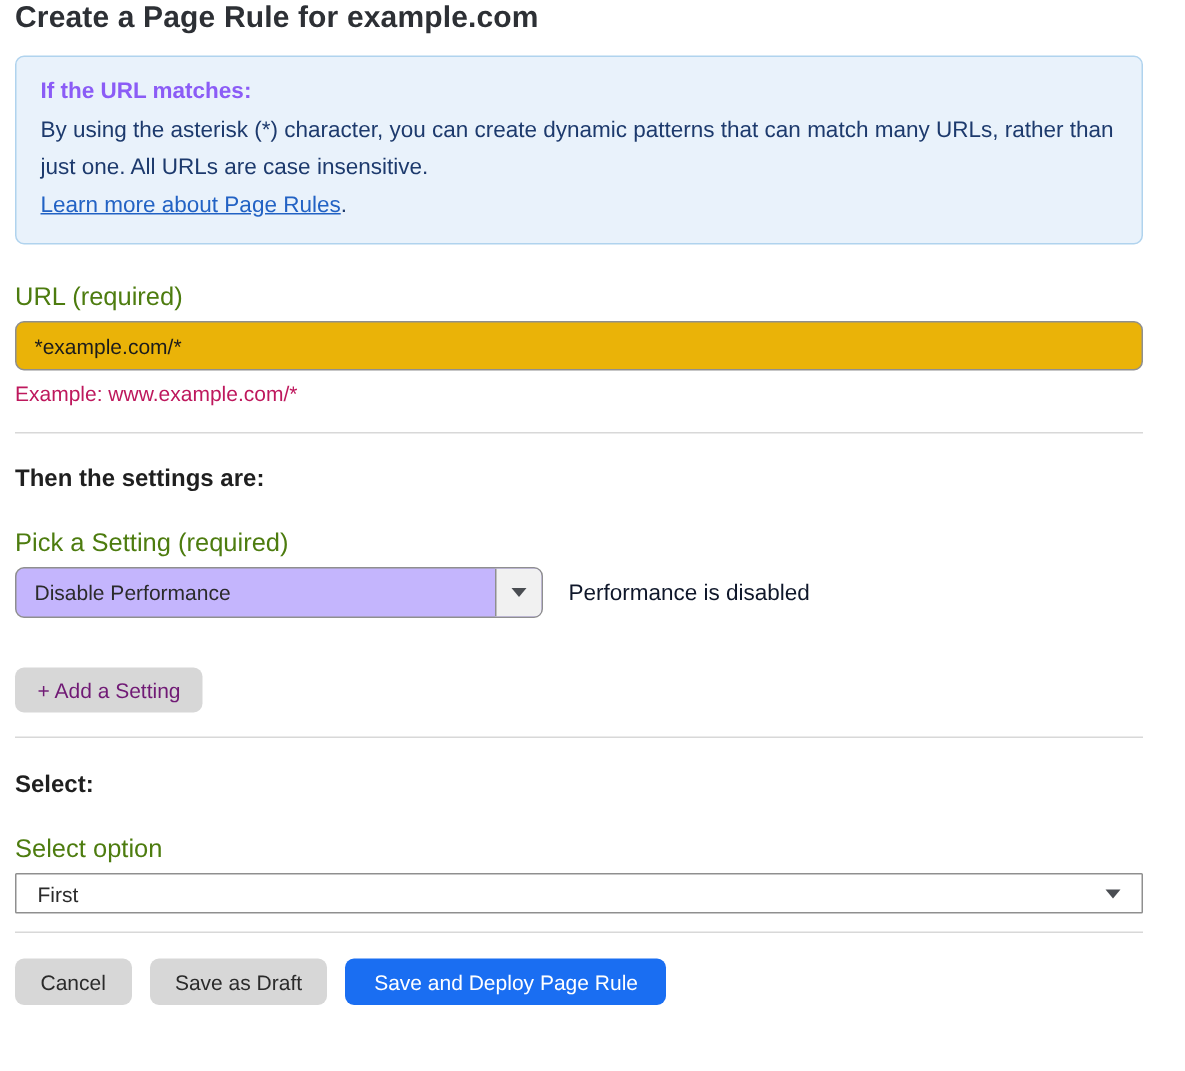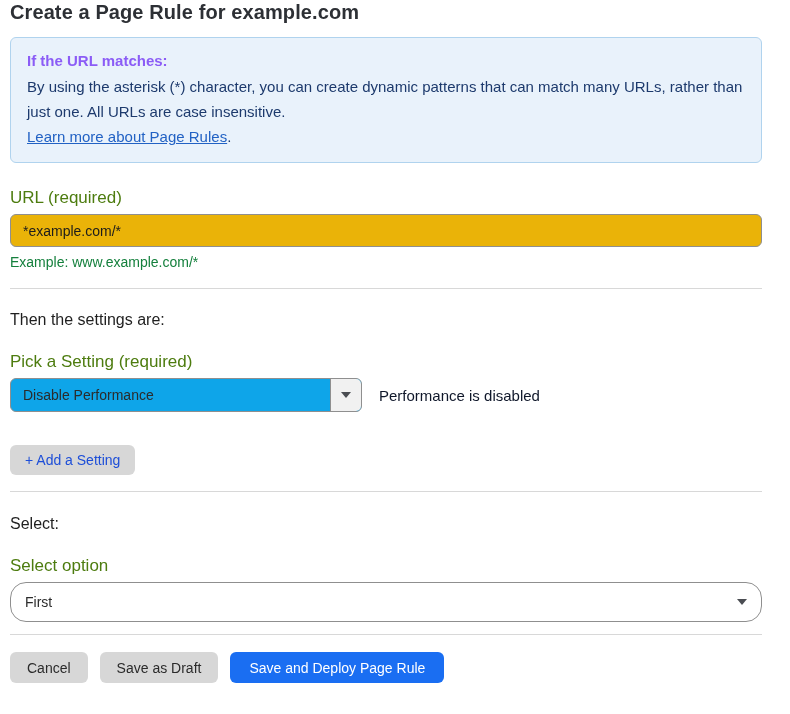--- a/index.html
+++ b/index.html
@@ -59,50 +59,50 @@
     border-radius: 6px;
     padding: 0 12px;
     font-family: "Liberation Sans", sans-serif;
     font-size: 14px;
     color: #1c1c1c;
     outline: none;
   }
   .example-text {
     margin-top: 7px;
     font-size: 14px;
-    color: #15803d;
+    color: #be185d;
   }
 
   .divider {
     margin-top: 18px;
     height: 1px;
     background: #d8d8d8;
   }
 
   .section-heading {
     font-size: 16px;
-    font-weight: 400;
+    font-weight: 700;
     color: #1f1f1f;
     line-height: 19px;
   }
   .settings-heading { margin-top: 21px; }
 
   .picker-label { margin-top: 24px; }
 
   .setting-row {
     margin-top: 8px;
     display: flex;
     align-items: center;
   }
   .setting-select {
     width: 352px;
     height: 34px;
     border: 1px solid #8f8f8f;
     border-radius: 6px;
-    background: #0ea5e9;
+    background: #c4b5fd;
     display: flex;
     align-items: stretch;
     overflow: hidden;
     cursor: pointer;
   }
   .setting-select .select-value {
     flex: 1;
     display: flex;
     align-items: center;
     padding-left: 12px;
@@ -132,34 +132,34 @@
   .add-setting-btn {
     margin-top: 33px;
     display: inline-block;
     background: #d7d7d7;
     border: none;
     border-radius: 6px;
     height: 30px;
     padding: 0 15px;
     font-family: "Liberation Sans", sans-serif;
     font-size: 14px;
-    color: #1d4ed8;
+    color: #701a75;
     cursor: pointer;
   }
   .divider-2 { margin-top: 16px; }
 
   .order-heading { margin-top: 22px; }
   .order-label { margin-top: 24px; }
 
   .order-select {
     margin-top: 8px;
     width: 752px;
-    height: 40px;
+    height: 27px;
     border: 1px solid #8f8f8f;
-    border-radius: 16px;
+    border-radius: 1px;
     background: #ffffff;
     display: flex;
     align-items: center;
     justify-content: space-between;
     padding: 0 14px;
     font-size: 14px;
     color: #2b2b2b;
     cursor: pointer;
   }
 

